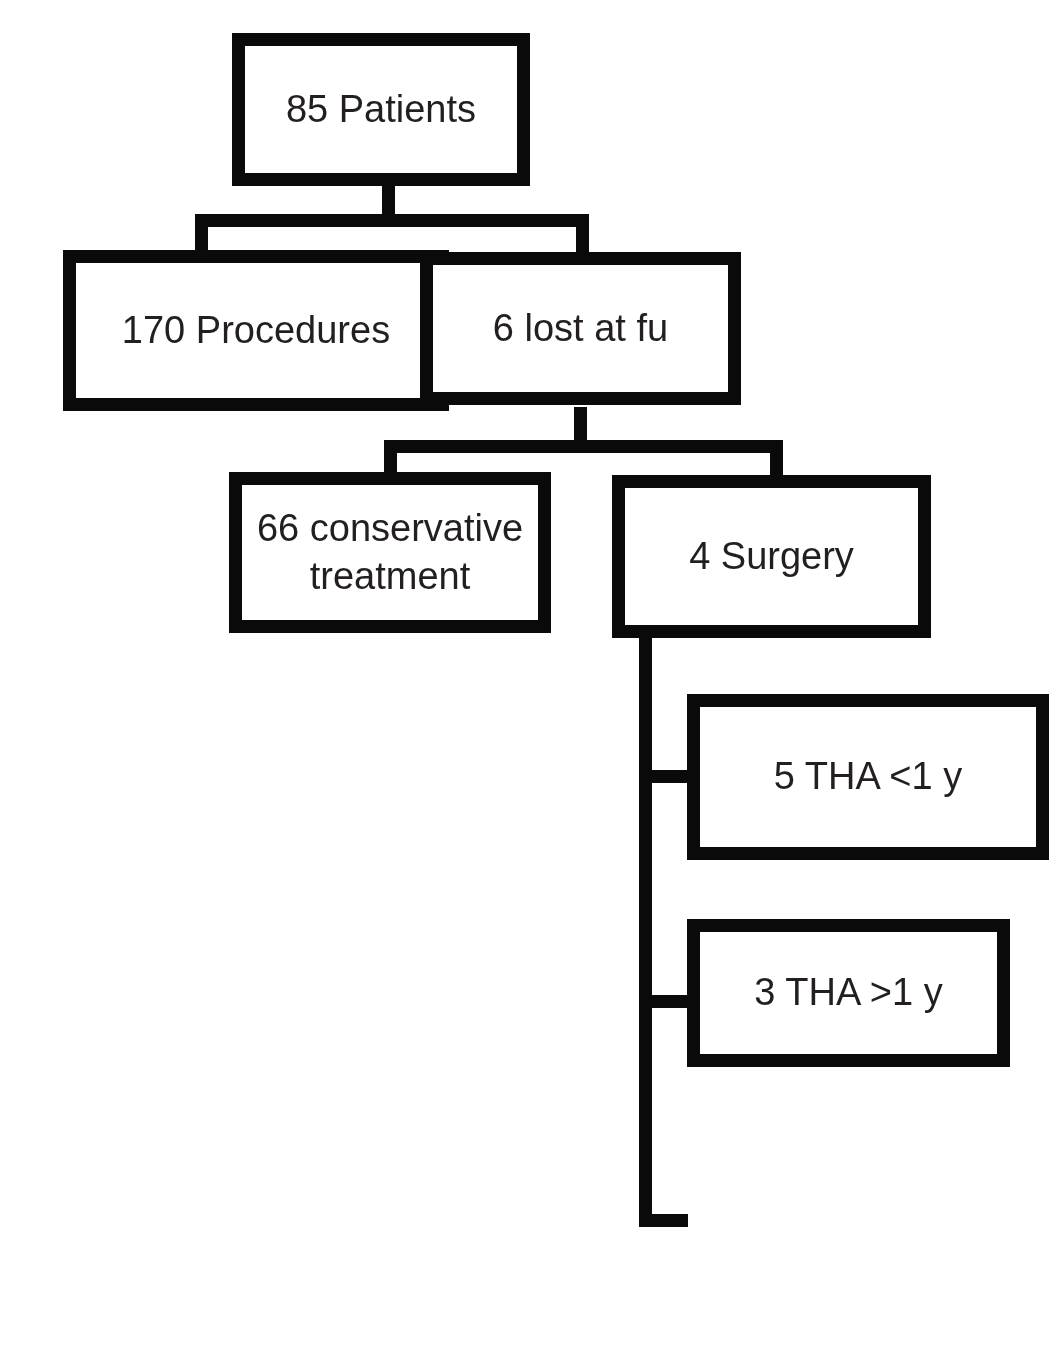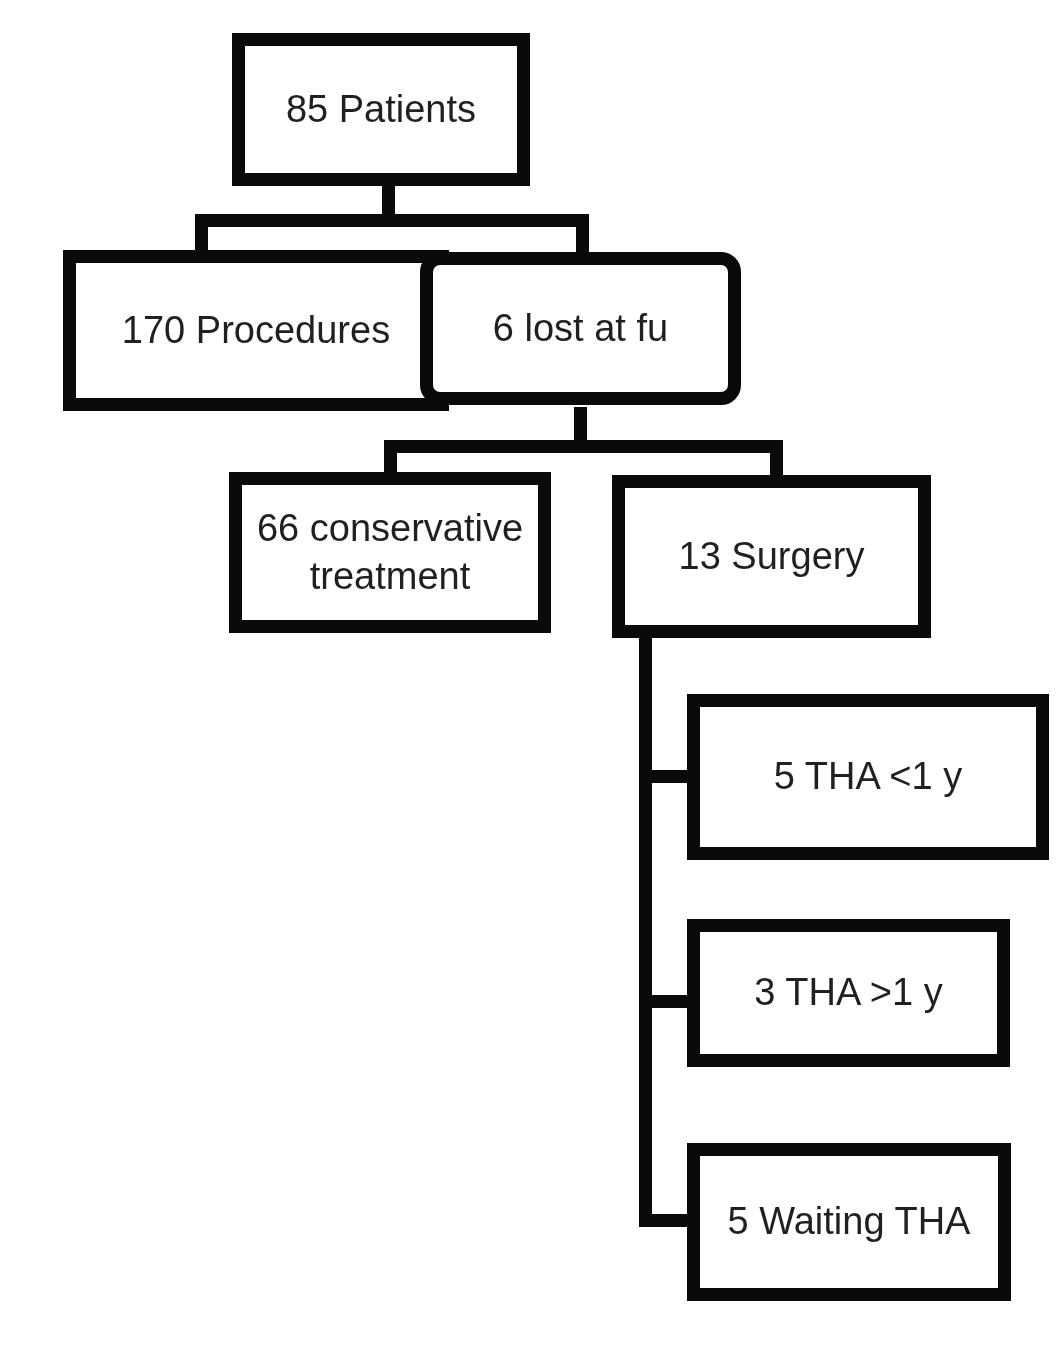--- a/index.html
+++ b/index.html
@@ -42,44 +42,41 @@
   </div>
 
   <div class="line" style="left:382px;top:184px;width:13px;height:31px;"></div>
   <div class="line" style="left:195px;top:214px;width:394px;height:13px;"></div>
   <div class="line" style="left:195px;top:225px;width:13px;height:26px;"></div>
   <div class="line" style="left:576px;top:225px;width:13px;height:28px;"></div>
 
   <div class="node" style="left:40px;top:250px;width:386px;height:161px;margin-left:23px;">
     <span class="label">170 Procedures</span>
   </div>
-  <div class="node" style="left:420px;top:252px;width:321px;height:153px;border-radius:20px;">
+  <div class="node" style="left:420px;top:252px;width:321px;height:153px;">
     <span class="label">6 lost at fu</span>
   </div>
 
   <div class="line" style="left:574px;top:407px;width:13px;height:34px;"></div>
   <div class="line" style="left:384px;top:440px;width:399px;height:13px;"></div>
   <div class="line" style="left:384px;top:451px;width:13px;height:22px;"></div>
   <div class="line" style="left:770px;top:451px;width:13px;height:25px;"></div>
 
   <div class="node" style="left:229px;top:472px;width:322px;height:161px;">
     <span class="label">66 conservative treatment</span>
   </div>
   <div class="node" style="left:612px;top:475px;width:319px;height:163px;">
-    <span class="label">13 Surgery</span>
+    <span class="label">4 Surgery</span>
   </div>
 
   <div class="line" style="left:639px;top:635px;width:13px;height:592px;"></div>
   <div class="line" style="left:650px;top:770px;width:38px;height:13px;"></div>
   <div class="line" style="left:650px;top:995px;width:38px;height:13px;"></div>
   <div class="line" style="left:650px;top:1214px;width:38px;height:13px;"></div>
 
   <div class="node" style="left:687px;top:694px;width:362px;height:166px;">
     <span class="label">5 THA &lt;1 y</span>
   </div>
   <div class="node" style="left:687px;top:919px;width:323px;height:148px;">
     <span class="label">3 THA &gt;1 y</span>
   </div>
-  <div class="node" style="left:687px;top:1143px;width:324px;height:158px;">
-    <span class="label">5 Waiting THA</span>
-  </div>
 
 </div>
 
 </body></html>

